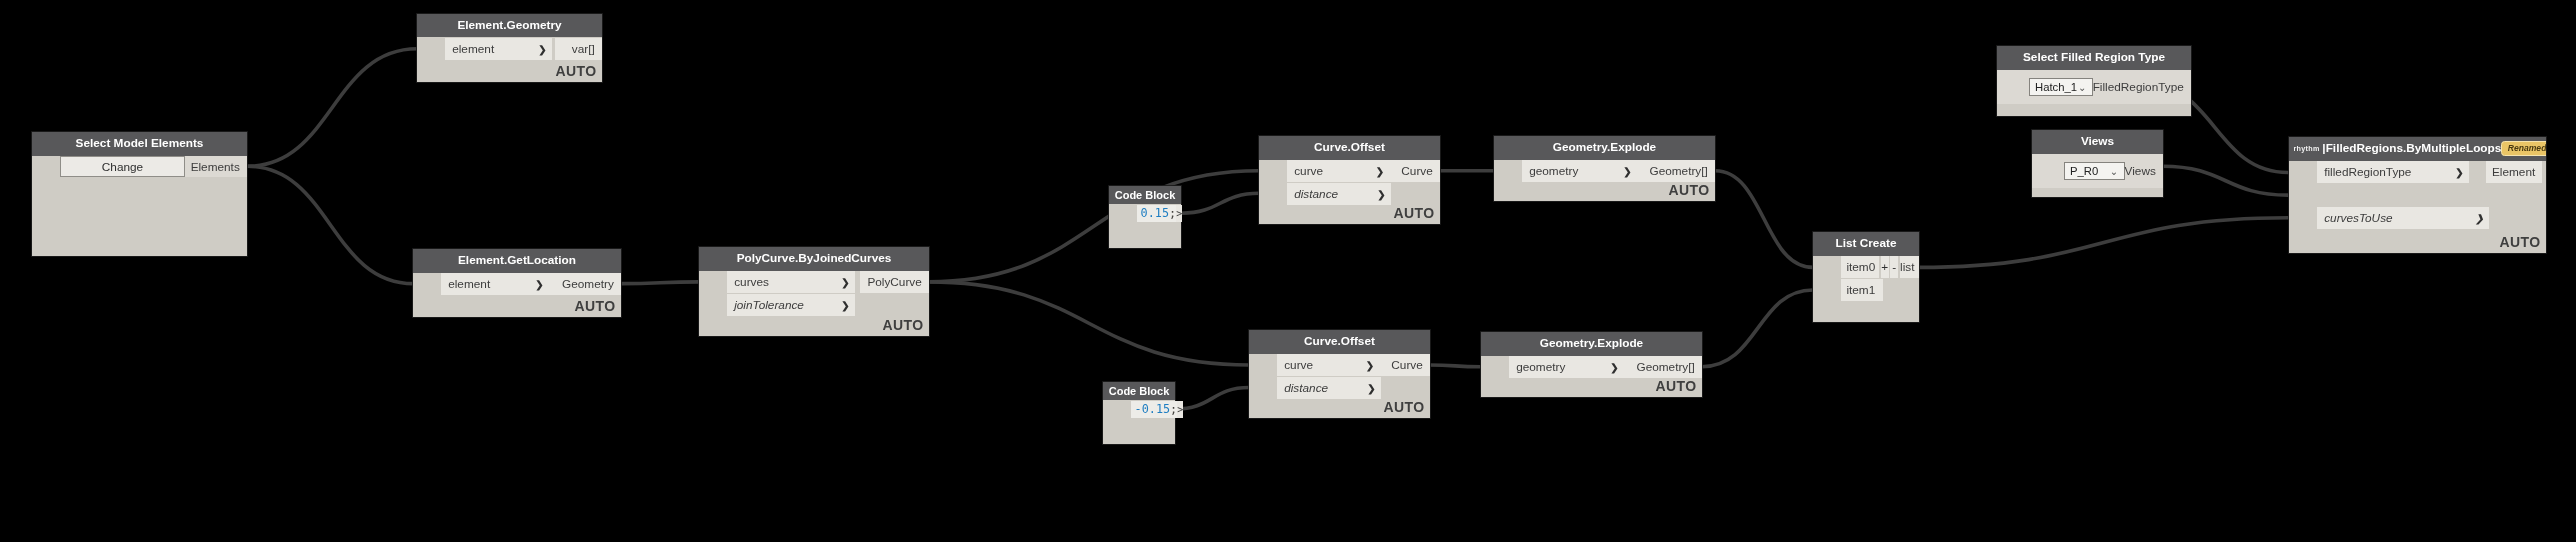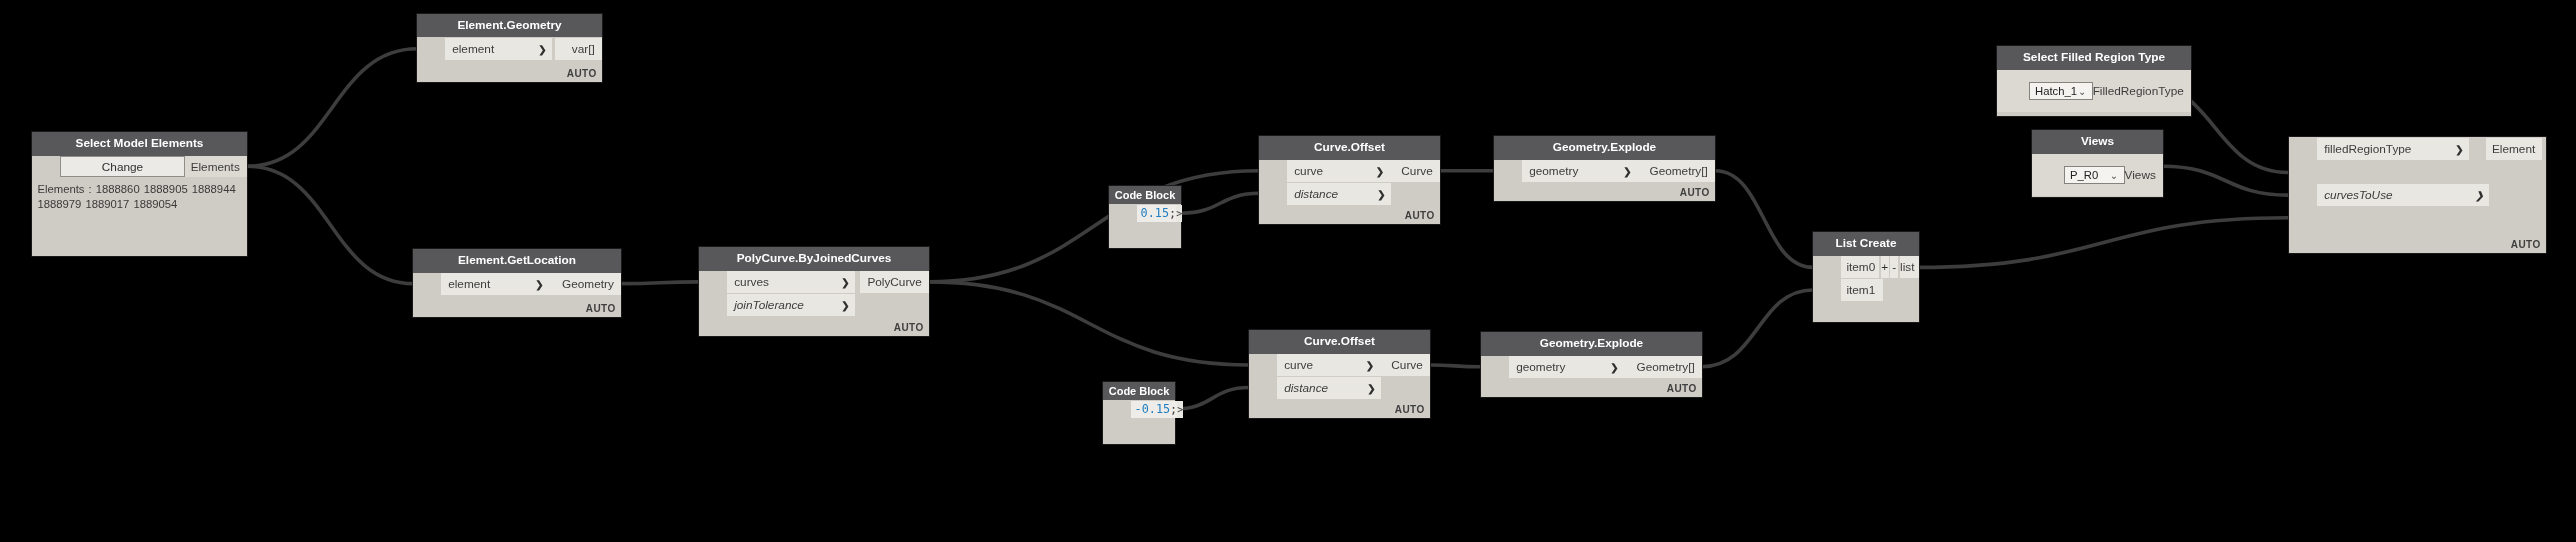--- a/index.html
+++ b/index.html
@@ -18,21 +18,21 @@
   .nrow{display:flex;justify-content:space-between;align-items:stretch;height:22px;margin-top:0.9px;padding-left:28px;}
   .inport,.outport{
     background:#e9e7e2;color:#3c3c3c;font-size:11.8px;display:flex;align-items:center;
     box-sizing:border-box;white-space:nowrap;
   }
   .inport{padding:0 5.4px 0 7.2px;justify-content:space-between;}
   .outport{justify-content:flex-end;padding-right:7.2px;}
   .chev::after{content:"❯";font-weight:bold;font-size:10px;color:#2f2f2f;margin-left:9px;}
   .italic .plabel{font-style:italic;}
   .auto-badge{
-    position:absolute;right:5.4px;bottom:2.7px;font-size:10px;font-weight:bold;
+    position:absolute;right:5.4px;bottom:2.7px;font-size:14px;font-weight:bold;
     color:#3f3f3f;letter-spacing:0.4px;
   }
 
   
   .sme-row{height:21px;}
   .change-btn{
     flex:1;background:#eceae6;border:0.9px solid #8f8d88;font-family:inherit;
     font-size:11.8px;color:#2f2f2f;cursor:pointer;box-sizing:border-box;
   }
   .sme-out{width:62px;background:#dcd9d3;}
@@ -50,21 +50,21 @@
   .cb-out{width:14.5px;font-size:10px;justify-content:center;padding-right:0;font-family:"DejaVu Sans Mono",monospace;}
 
   
   .lc-btn{
     background:#e9e7e2;border:none;font-family:inherit;font-size:11.8px;color:#2f2f2f;
     width:15.4px;margin-left:1.8px;cursor:pointer;padding:0;
   }
   .lc-out{margin-left:1.8px;}
 
   
-  .srow{background:#dcd9d3;height:42px;align-items:center;}
+  .srow{background:#dcd9d3;height:34px;align-items:center;}
   .dropdown{
     background:#f4f3f0;border:0.9px solid #85837e;height:18px;margin-left:3.6px;
     display:flex;align-items:center;justify-content:space-between;
     padding:0 5.4px;font-size:11.3px;color:#222;box-sizing:border-box;cursor:pointer;
   }
   .dd-chev::after{content:"⌄";font-size:10px;color:#555;line-height:9px;}
   .dd-out{font-size:11.8px;color:#3c3c3c;padding-right:7.2px;background:transparent;}
 
   
   .fr-title{display:flex;align-items:center;text-align:left;padding:0 4.5px;}
@@ -96,21 +96,20 @@
 </svg>
 
 <div class="node" style="left:32px;top:132px;width:215px;height:124px;">
   <div class="ntitle">Select Model Elements</div>
   <div class="nrow sme-row">
     <button class="change-btn">Change</button>
     <div class="outport sme-out">
       <span class="plabel">Elements</span>
     </div>
   </div>
-  <div class="sme-info">Elements : 1888860 1888905 1888944 1888979 1889017 1889054</div>
 </div>
 
 <div class="node" style="left:417px;top:13.6px;width:185px;height:68px;">
   <div class="ntitle">Element.Geometry</div>
   <div class="nrow">
     <div class="inport" style="width:107px;">
       <span class="plabel">element</span>
       <span class="chev"></span>
     </div>
     <div class="outport" style="width:47px;">
@@ -287,20 +286,25 @@
       <span>P_R0</span>
       <span class="dd-chev"></span>
     </div>
     <div class="outport dd-out">
       <span class="plabel">Views</span>
     </div>
   </div>
 </div>
 
 <div class="node" style="left:2289px;top:137px;width:257px;height:116px;">
+  <div class="ntitle fr-title">
+    <span class="fr-prefix">rhythm</span>
+    <span class="fr-name">|FilledRegions.ByMultipleLoops</span>
+    <span class="fr-badge">Renamed</span>
+  </div>
   <div class="nrow">
     <div class="inport" style="width:152px;">
       <span class="plabel">filledRegionType</span>
       <span class="chev"></span>
     </div>
     <div class="outport" style="width:56px;margin-right:3.6px;">
       <span class="plabel">Element</span>
     </div>
   </div>
   <div class="nrow">

